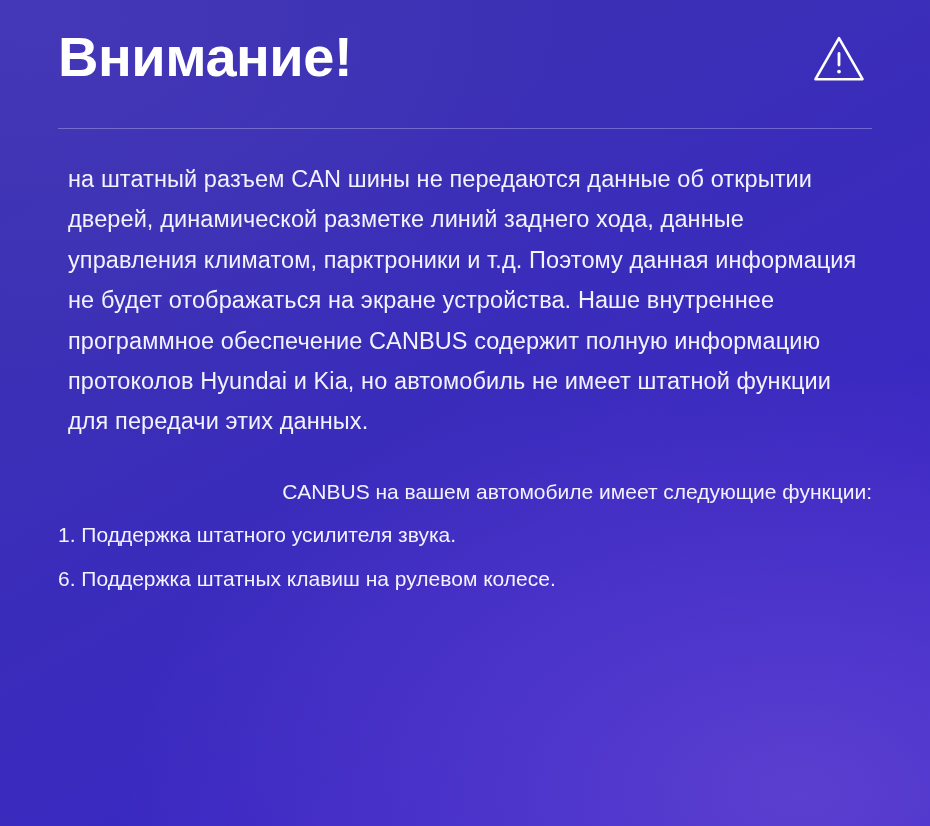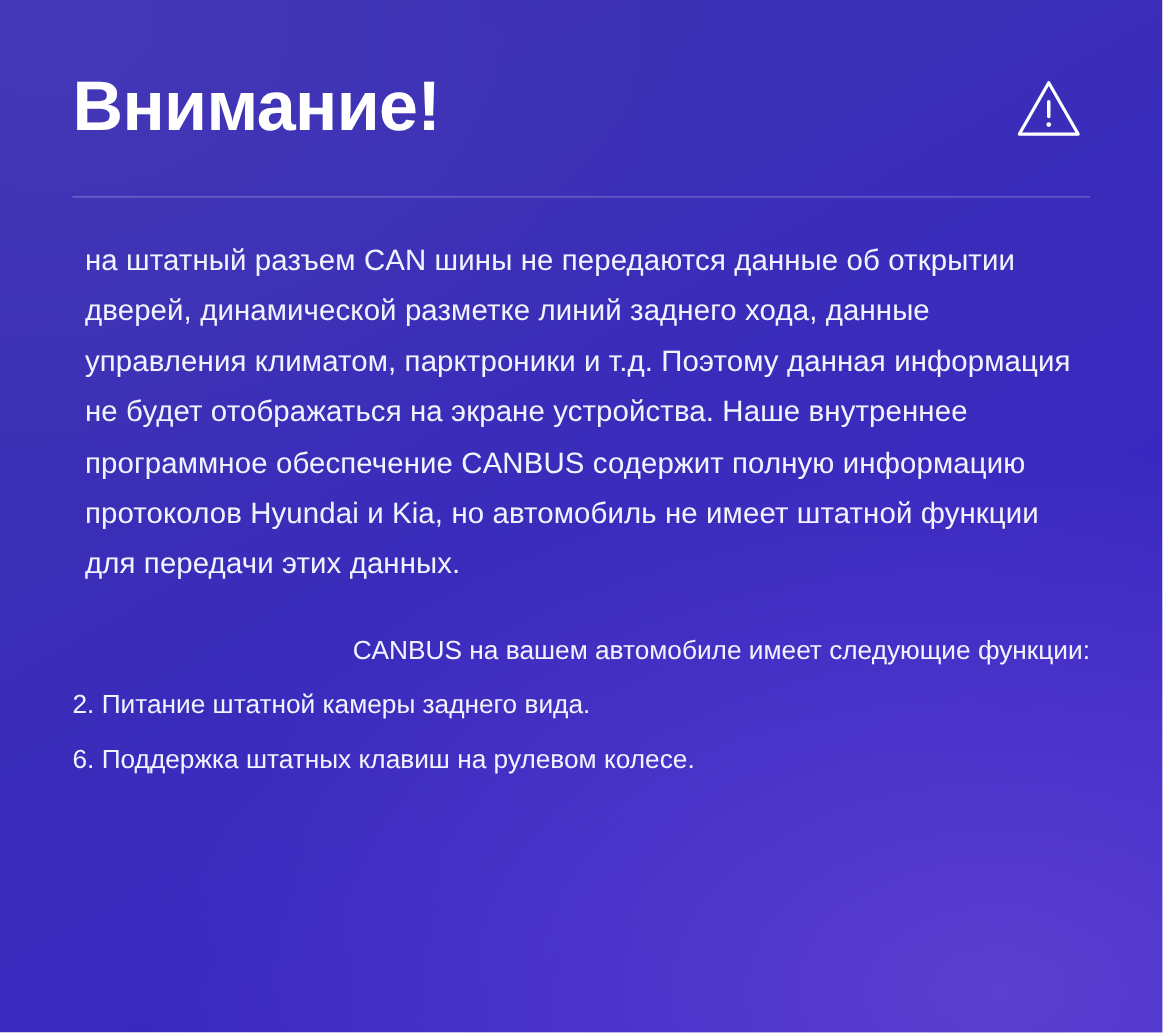--- a/index.html
+++ b/index.html
@@ -15,21 +15,21 @@
   .banner {
     position: relative;
     width: 930px;
     height: 826px;
     box-sizing: border-box;
     background:
       radial-gradient(ellipse 1100px 700px at 86% 96%, #5b3fd0 0%, rgba(91,63,208,0) 62%),
       radial-gradient(ellipse 900px 620px at 4% 2%, #4438b8 0%, rgba(68,56,184,0) 60%),
       linear-gradient(150deg, #3c2fb0 0%, #3b2fb6 28%, #3a2bbd 55%, #3a27c4 78%, #3a23c8 100%);
     color: #ffffff;
-    padding: 52px 58px 0 58px;
+    padding: 24px 58px 0 58px;
   }
   .header-row {
     display: flex;
     align-items: flex-start;
     justify-content: space-between;
   }
   .title {
     font-size: 56px;
     line-height: 1.05;
     font-weight: bold;
@@ -88,17 +88,17 @@
       </svg>
     </span>
   </div>
 
   <div class="divider"></div>
 
   <p class="body-text">на штатный разъем CAN шины не передаются данные об открытии дверей, динамической разметке линий заднего хода, данные управления климатом, парктроники и т.д. Поэтому данная информация не будет отображаться на экране устройства. Наше внутреннее программное обеспечение CANBUS содержит полную информацию протоколов Hyundai и Kia, но автомобиль не имеет штатной функции для передачи этих данных.</p>
 
   <div class="list-block">
     <p class="list-intro">CANBUS на вашем автомобиле имеет следующие функции:</p>
-    <p class="list-item">2. Питание штатной камеры заднего вида.</p>
+    <p class="list-item">1. Поддержка штатного усилителя звука.</p>
     <p class="list-item">6. Поддержка штатных клавиш на рулевом колесе.</p>
   </div>
 
 </div>
 
 </body></html>

